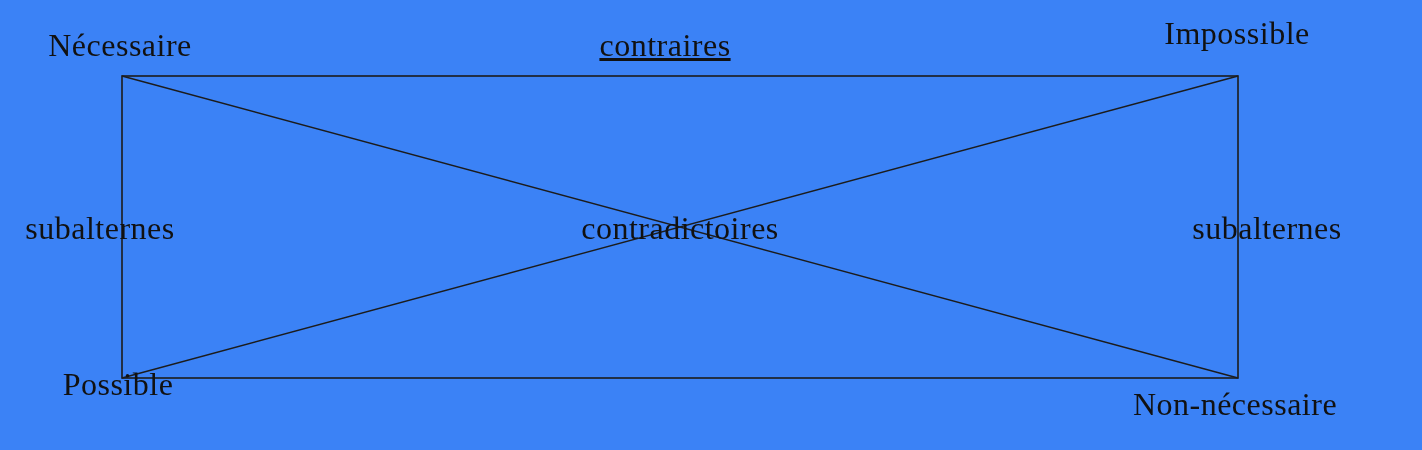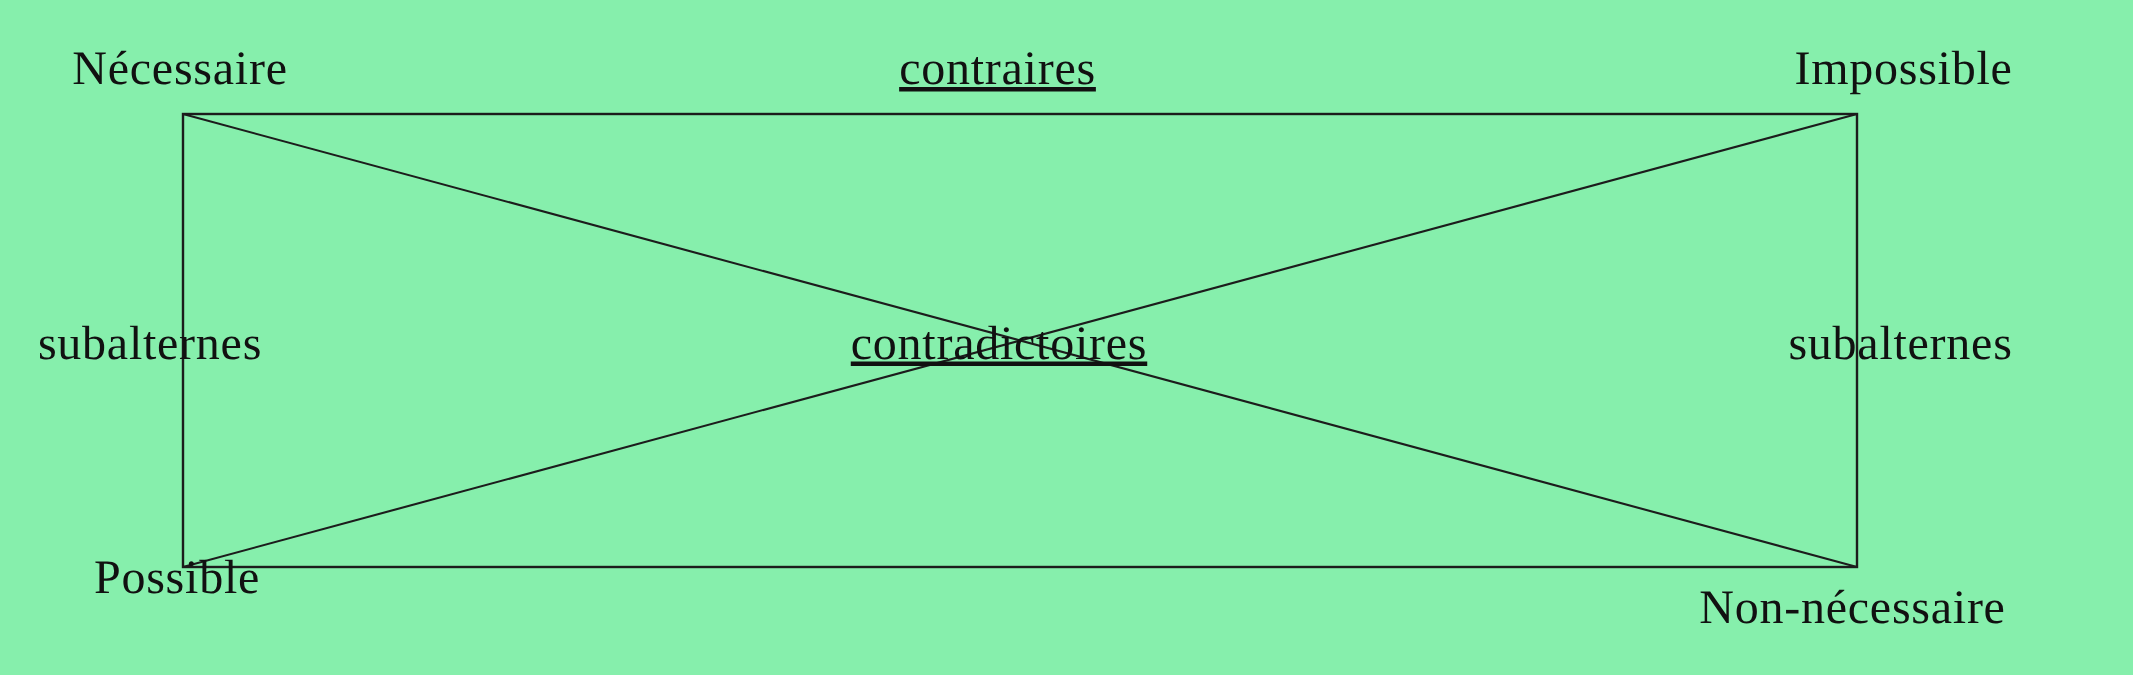--- a/index.html
+++ b/index.html
@@ -4,21 +4,21 @@
 <style>
   html, body {
     margin: 0;
     padding: 0;
     background: #ffffff;
   }
   .canvas {
     position: relative;
     width: 1422px;
     height: 450px;
-    background: #86efac;
+    background: #3b82f6;
     font-family: "Liberation Serif", serif;
     overflow: hidden;
   }
   .lines {
     position: absolute;
     left: 0;
     top: 0;
     width: 1422px;
     height: 450px;
   }
@@ -27,23 +27,23 @@
     transform: translate(-50%, -50%);
     font-size: 32px;
     line-height: 1;
     color: #111111;
     white-space: nowrap;
     letter-spacing: 0.5px;
   }
   
   .lbl-top-left     { left: 120px;  top: 45px;  }
   .lbl-top-center   { left: 665px;  top: 45px; text-decoration: underline;  }
-  .lbl-top-right    { left: 1237px; top: 45px; margin-left: 32px;  }
+  .lbl-top-right    { left: 1237px; top: 33px;  }
   .lbl-mid-left     { left: 100px;  top: 228px; }
-  .lbl-mid-center   { left: 666px;  top: 228px; text-decoration: underline; }
+  .lbl-mid-center   { left: 680px;  top: 228px; }
   .lbl-mid-right    { left: 1267px; top: 228px; }
   .lbl-bottom-left  { left: 118px;  top: 384px; }
   .lbl-bottom-center{ left: 658px;  top: 404px; }
   .lbl-bottom-right { left: 1235px; top: 404px; }
 </style>
 </head>
 <body>
 
 <div class="canvas">
 

